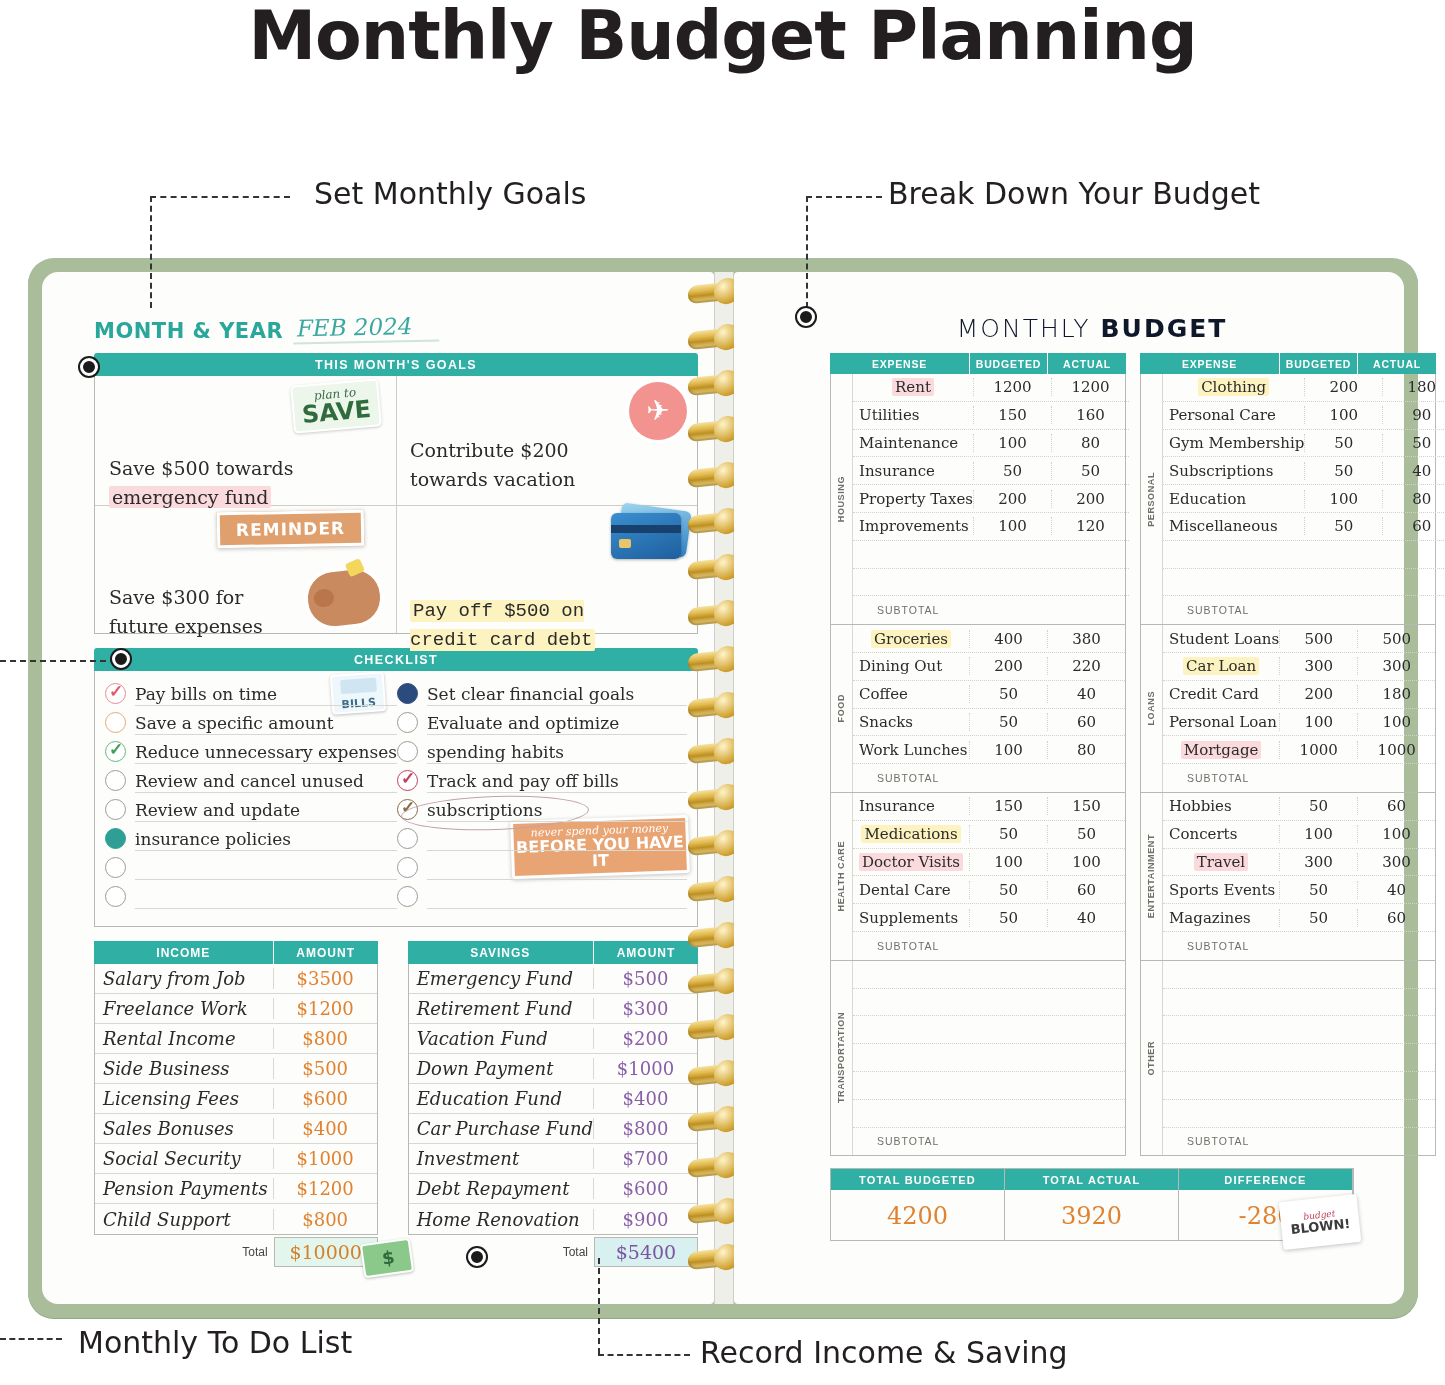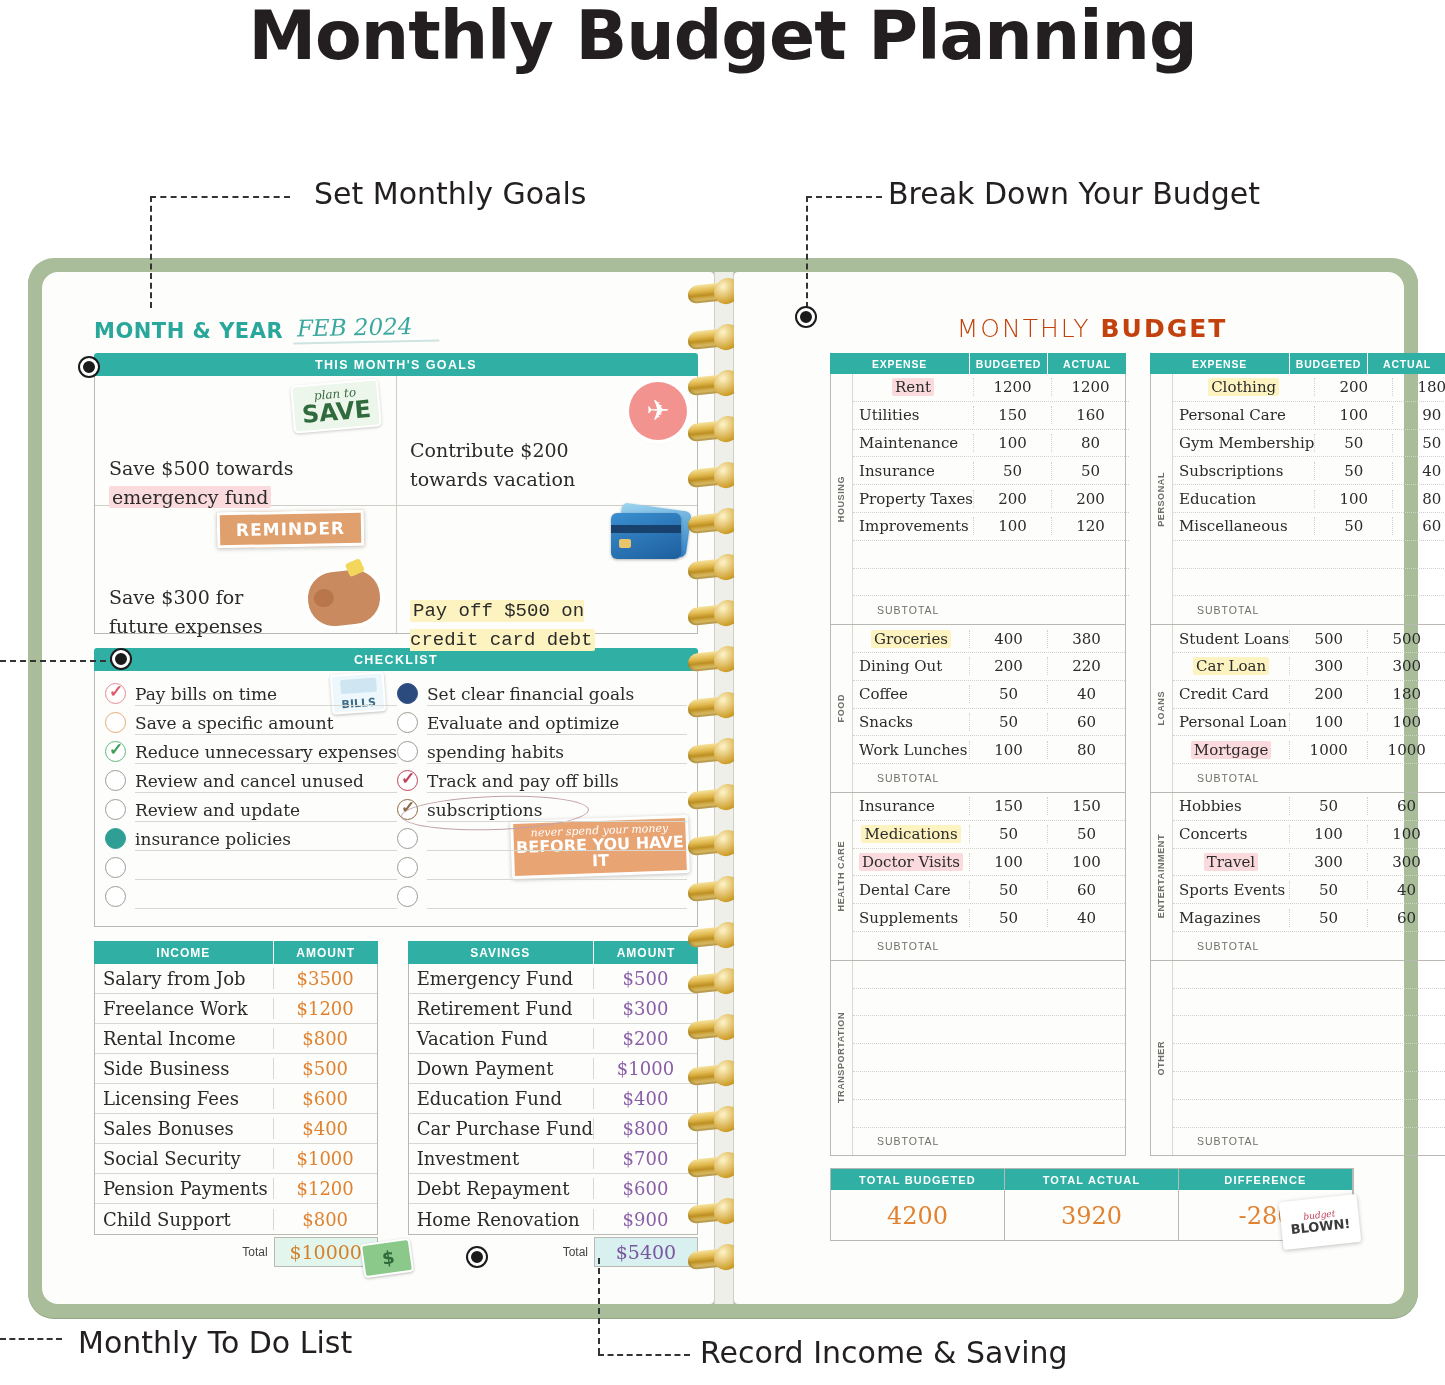--- a/index.html
+++ b/index.html
@@ -210,21 +210,21 @@
   .tbl-head div {
     background: #30b0a5; color: #fff; text-align: center; font-weight: bold;
     font-size: 12px; letter-spacing: 1px; padding: 5px 0 4px;
   }
   .tbl-head .h1 { flex: 1; border-right: 1px solid #fff; }
   .tbl-head .h2 { width: 104px; }
   .trow { display: flex; border-bottom: 1px solid #d8d8d3; height: 30px; align-items: center; }
   .trow:last-child { border-bottom: none; }
   .tname {
     flex: 1; font-family:"DejaVu Serif",serif; font-size: 18px; color:#2b2b2b; padding-left: 8px;
-    white-space: nowrap; overflow: hidden;
+    white-space: nowrap; overflow: hidden; font-style: italic;
   }
   .tamt {
     width: 104px; text-align: center; font-family:"DejaVu Serif",serif; font-size: 18px;
     border-left: 1px solid #d8d8d3;
   }
   .amt-orange { color: #e0822f; }
   .amt-purple { color: #8a5fa8; }
   .total-row { display: flex; align-items: center; margin-top: 2px; position: relative; }
   .total-lbl { flex: 1; text-align: right; font-size: 12px; color: #444; padding-right: 6px; }
   .total-val {
@@ -240,25 +240,25 @@
   }
   .st-money::after {
     content:"$"; position:absolute; left: 18px; top: 4px; font-family:"DejaVu Sans",sans-serif;
     font-weight:bold; color:#2f6b3c; font-size: 18px;
   }
 
   
   .rp { position: absolute; left: 96px; top: 42px; width: 524px; }
   .mb-title {
     font-family:"DejaVu Sans",sans-serif; font-size: 25px; letter-spacing: 2px;
-    color:#c2410c; text-align: center; margin-bottom: 10px;
+    color:#0f172a; text-align: center; margin-bottom: 10px;
   }
   .mb-title b { font-weight: bold; }
   .mb-title span { font-weight: 300; }
-  .budget-cols { display: flex; gap: 24px; }
+  .budget-cols { display: flex; gap: 14px; }
   .bcol { width: 296px; }
   .bhead { display: flex; }
   .bhead div {
     background: #30b0a5; color:#fff; font-weight: bold; font-size: 10.5px; letter-spacing: .8px;
     text-align: center; padding: 5px 0 4px; border-right: 1px solid #fff;
   }
   .bhead .he { flex: 1; } .bhead .hb { width: 78px; } .bhead .ha { width: 78px; border-right: none; }
   .bsec { display: flex; border: 1px solid #b9b9b4; border-top: none; }
   .bsec-label {
     width: 22px; flex: 0 0 22px; border-right: 1px solid #d8d8d3;

